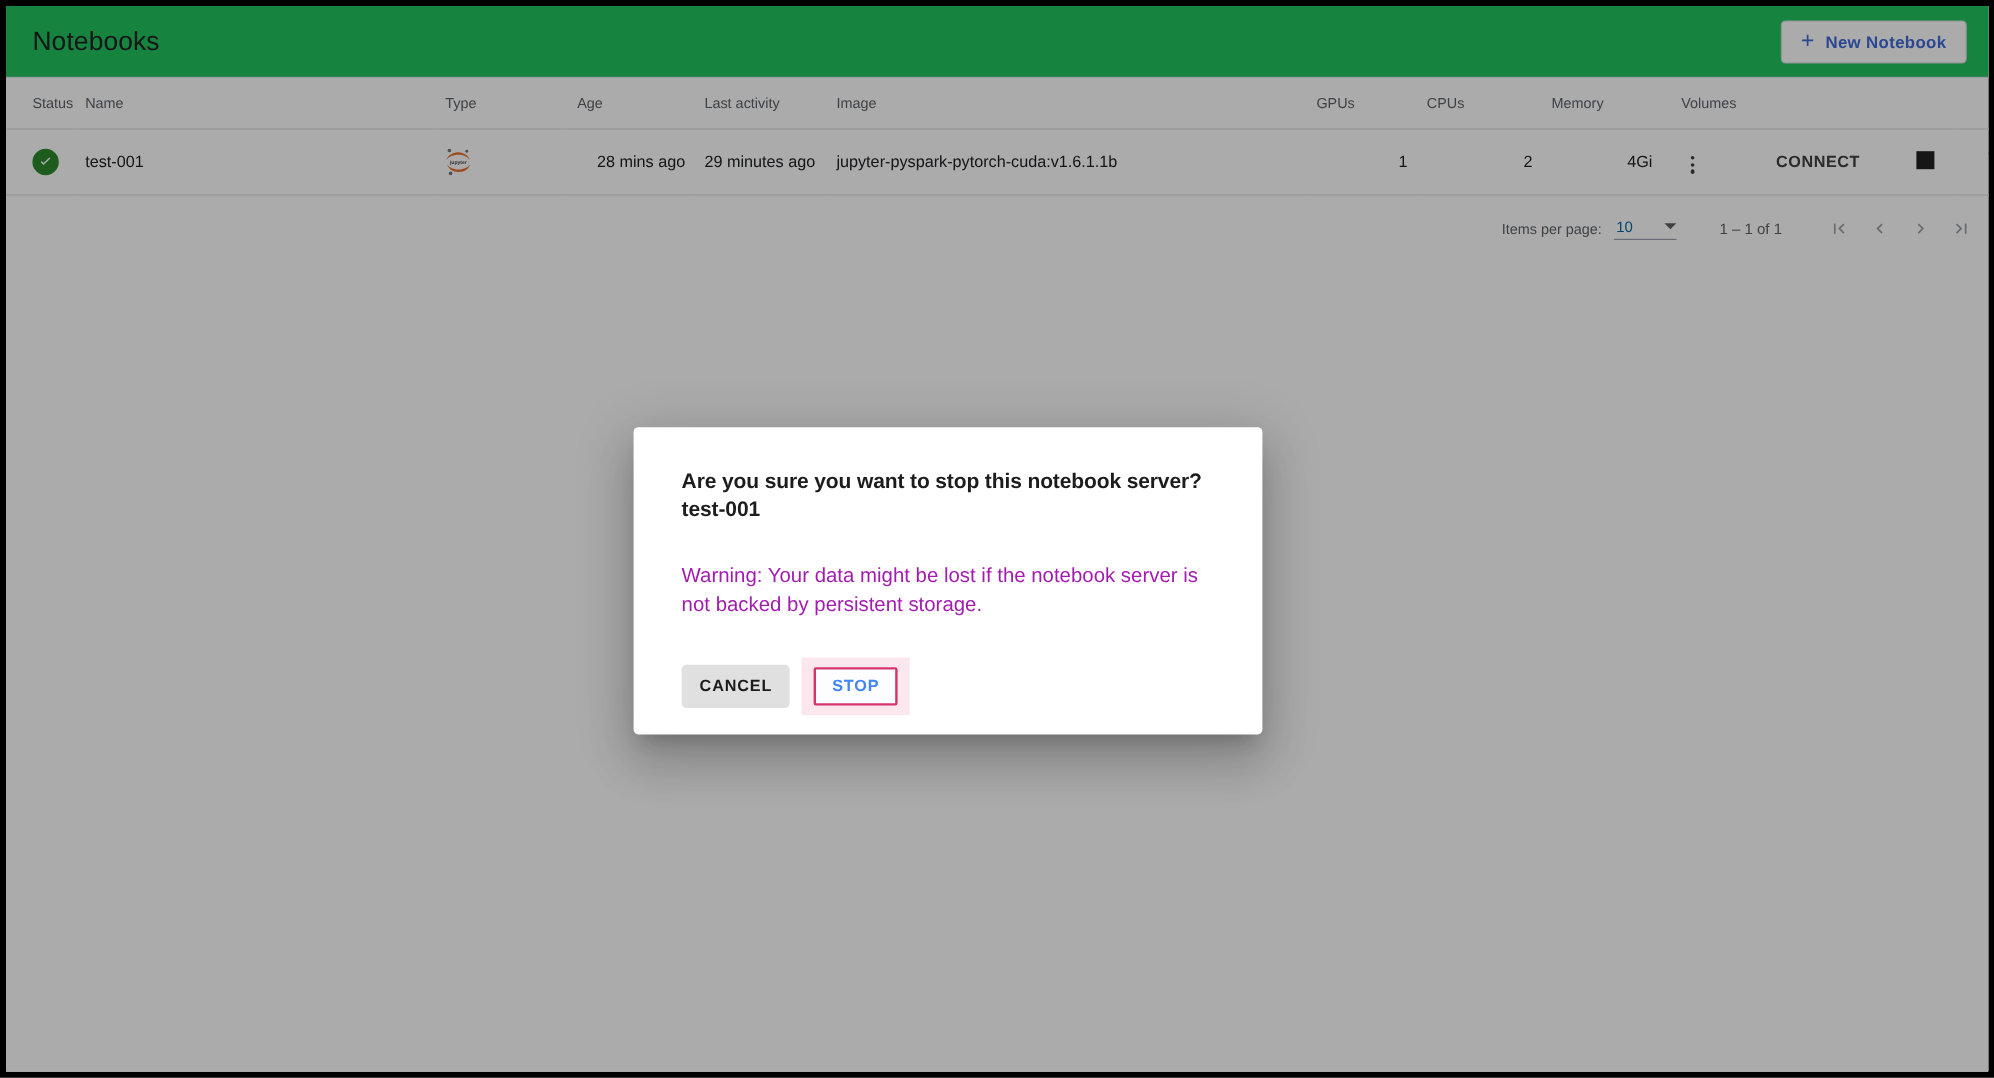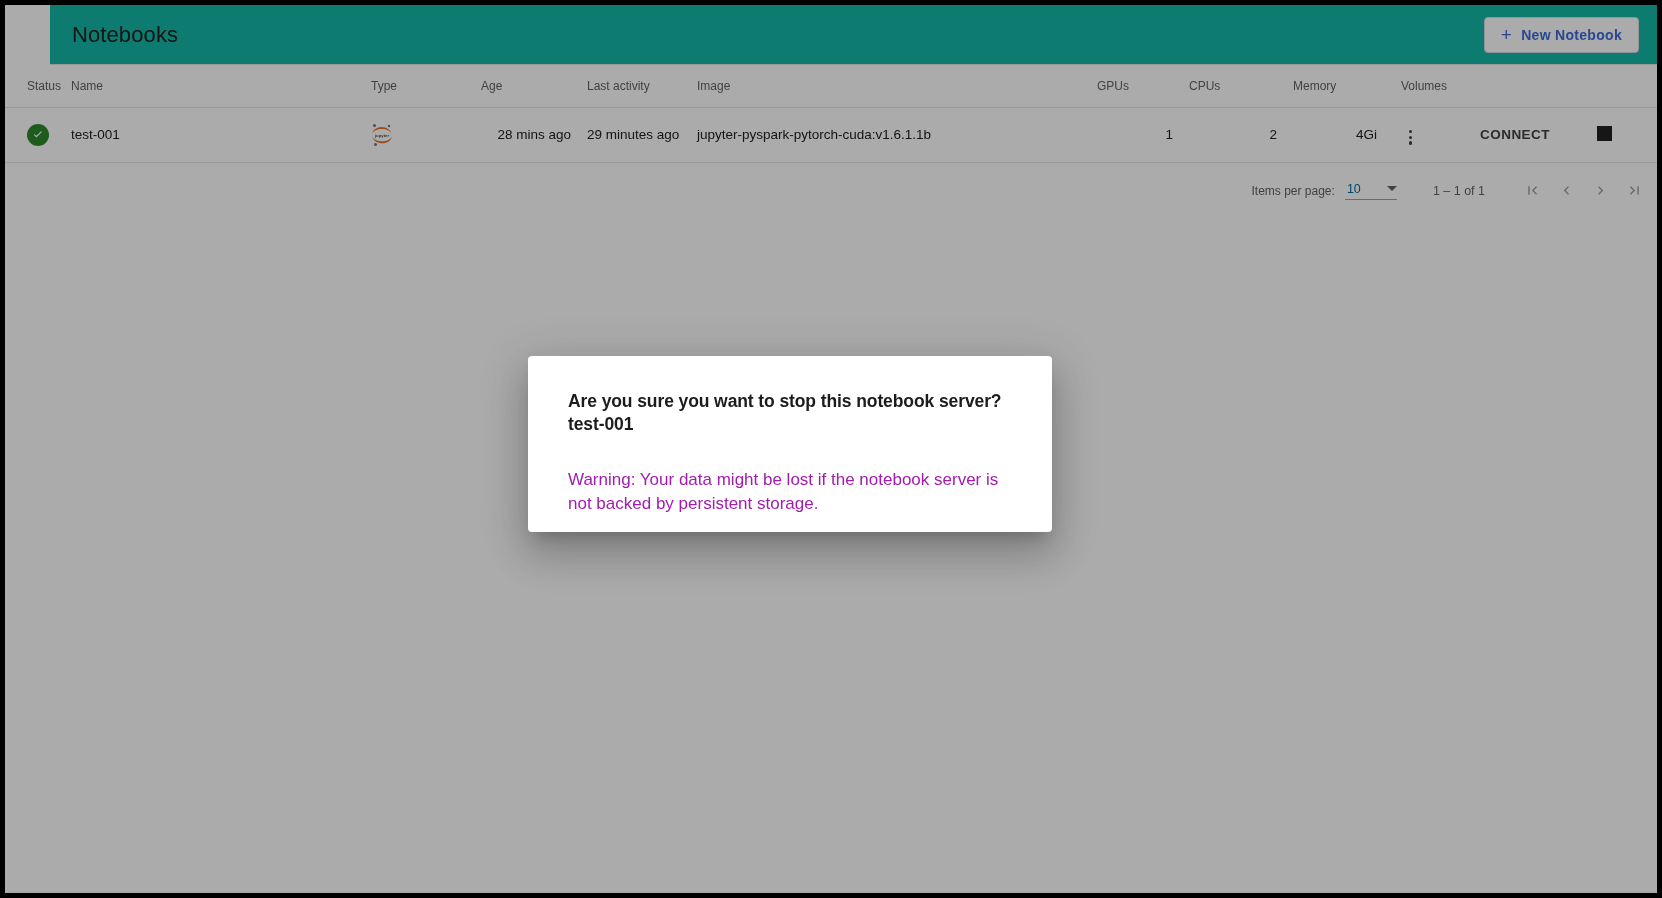--- a/index.html
+++ b/index.html
@@ -27,23 +27,22 @@
     background: #ffffff;
   }
 
   
   .page-header {
     height: 60px;
     display: flex;
     align-items: center;
     justify-content: space-between;
     padding: 0 18px 0 22px;
-    background: #14b8a6;
+    background: #22c55e;
     border-bottom: 1px solid #e3e3e3;
-    margin-left: 45px;
   }
   .page-title {
     font-size: 22px;
     color: #202124;
     font-weight: 400;
     letter-spacing: .1px;
   }
   .new-notebook-btn {
     display: inline-flex;
     align-items: center;
@@ -377,15 +376,21 @@
       </button>
     </div>
 
   </div>
 
   <div id="scrim"></div>
 
   <div id="dialog">
     <div class="dlg-title">Are you sure you want to stop this notebook server? test-001</div>
     <div class="dlg-body">Warning: Your data might be lost if the notebook server is not backed by persistent storage.</div>
+    <div class="dlg-actions">
+      <button class="btn-cancel">CANCEL</button>
+      <span class="stop-highlight">
+        <button class="btn-stop">STOP</button>
+      </span>
+    </div>
   </div>
 
 </div>
 
 </body></html>

